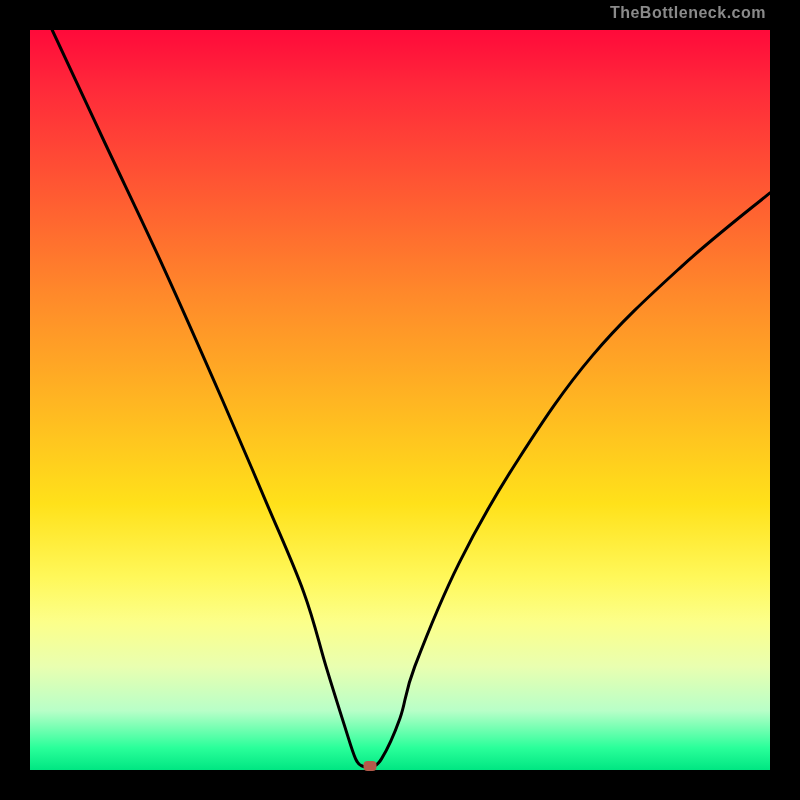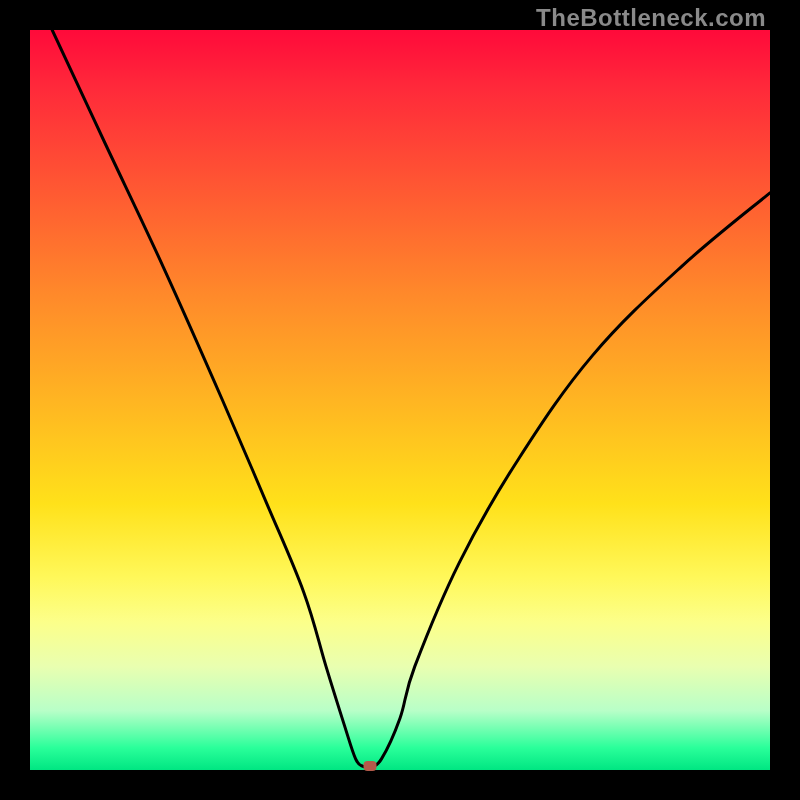--- a/index.html
+++ b/index.html
@@ -38,21 +38,21 @@
       #b8ffc8 92%,
       #2aff9a 97%,
       #00e682 100%
     );
   }
   .watermark {
     position: absolute;
     top: 4px;
     right: 34px;
     color: #8a8a8a;
-    font-size: 24px;
+    font-size: 16px;
     font-weight: 600;
     letter-spacing: 0.5px;
     user-select: none;
   }
   svg.curve {
     position: absolute;
     top: 0;
     left: 0;
     width: 740px;
     height: 740px;

